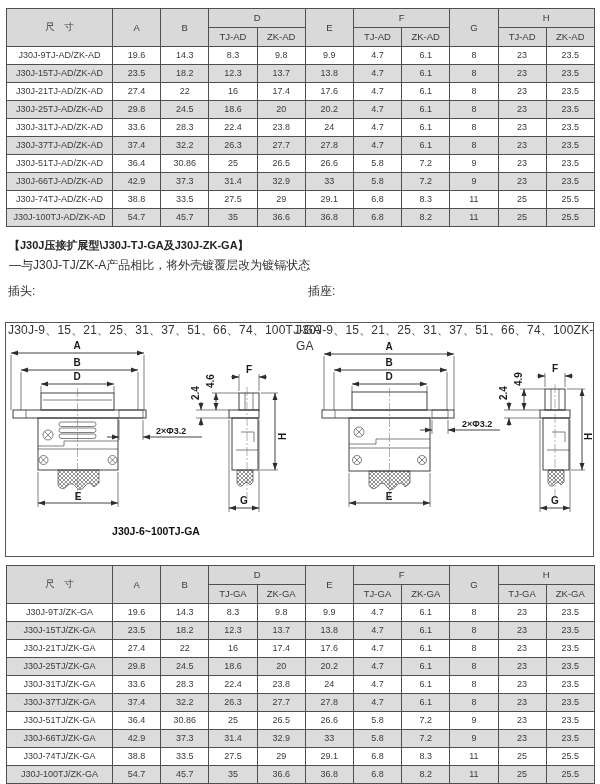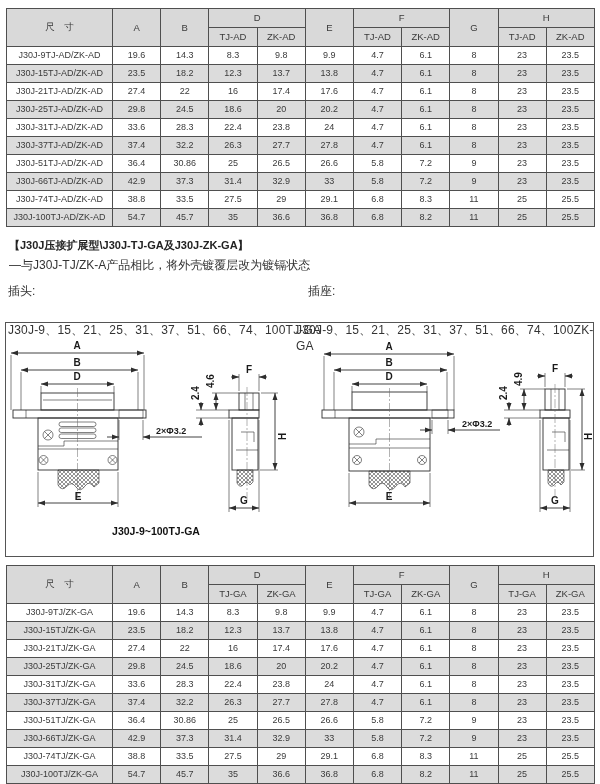--- a/index.html
+++ b/index.html
@@ -384,21 +384,21 @@
       <text class="dt" transform="translate(290,110) rotate(-90)">H</text>
       <path d="M246,140 L246,153 Q249,159 253,154 Q256,150 259,155 L262,152 L262,140 Z" fill="url(#hx)" stroke="#2e2e2e" stroke-width="0.6"></path>
       <line class="ln thin" x1="238" y1="90" x2="238" y2="182"></line>
         <line class="ln thin" x1="268" y1="90" x2="268" y2="182"></line>
       <line class="ln dim" x1="238" y1="178" x2="268" y2="178" marker-start="url(#mA)" marker-end="url(#mA)"></line>
       <text class="dt" x="253" y="174" text-anchor="middle">G</text>
       <line class="cl" x1="253" y1="54" x2="253" y2="170"></line>
     </g>
   </svg>
 
-  <div class="caption" style="left:40px;width:220px">J30J-9~100TJ-GA</div>
+  <div class="caption" style="left:40px;width:220px">J30J-6~100TJ-GA</div>
 </div>
 
 <table class="dims" id="tbl-bottom">
   <colgroup>
       <col class="c-dim">
       <col class="c-num">
       <col class="c-num">
       <col class="c-num">
       <col class="c-num">
       <col class="c-num">

